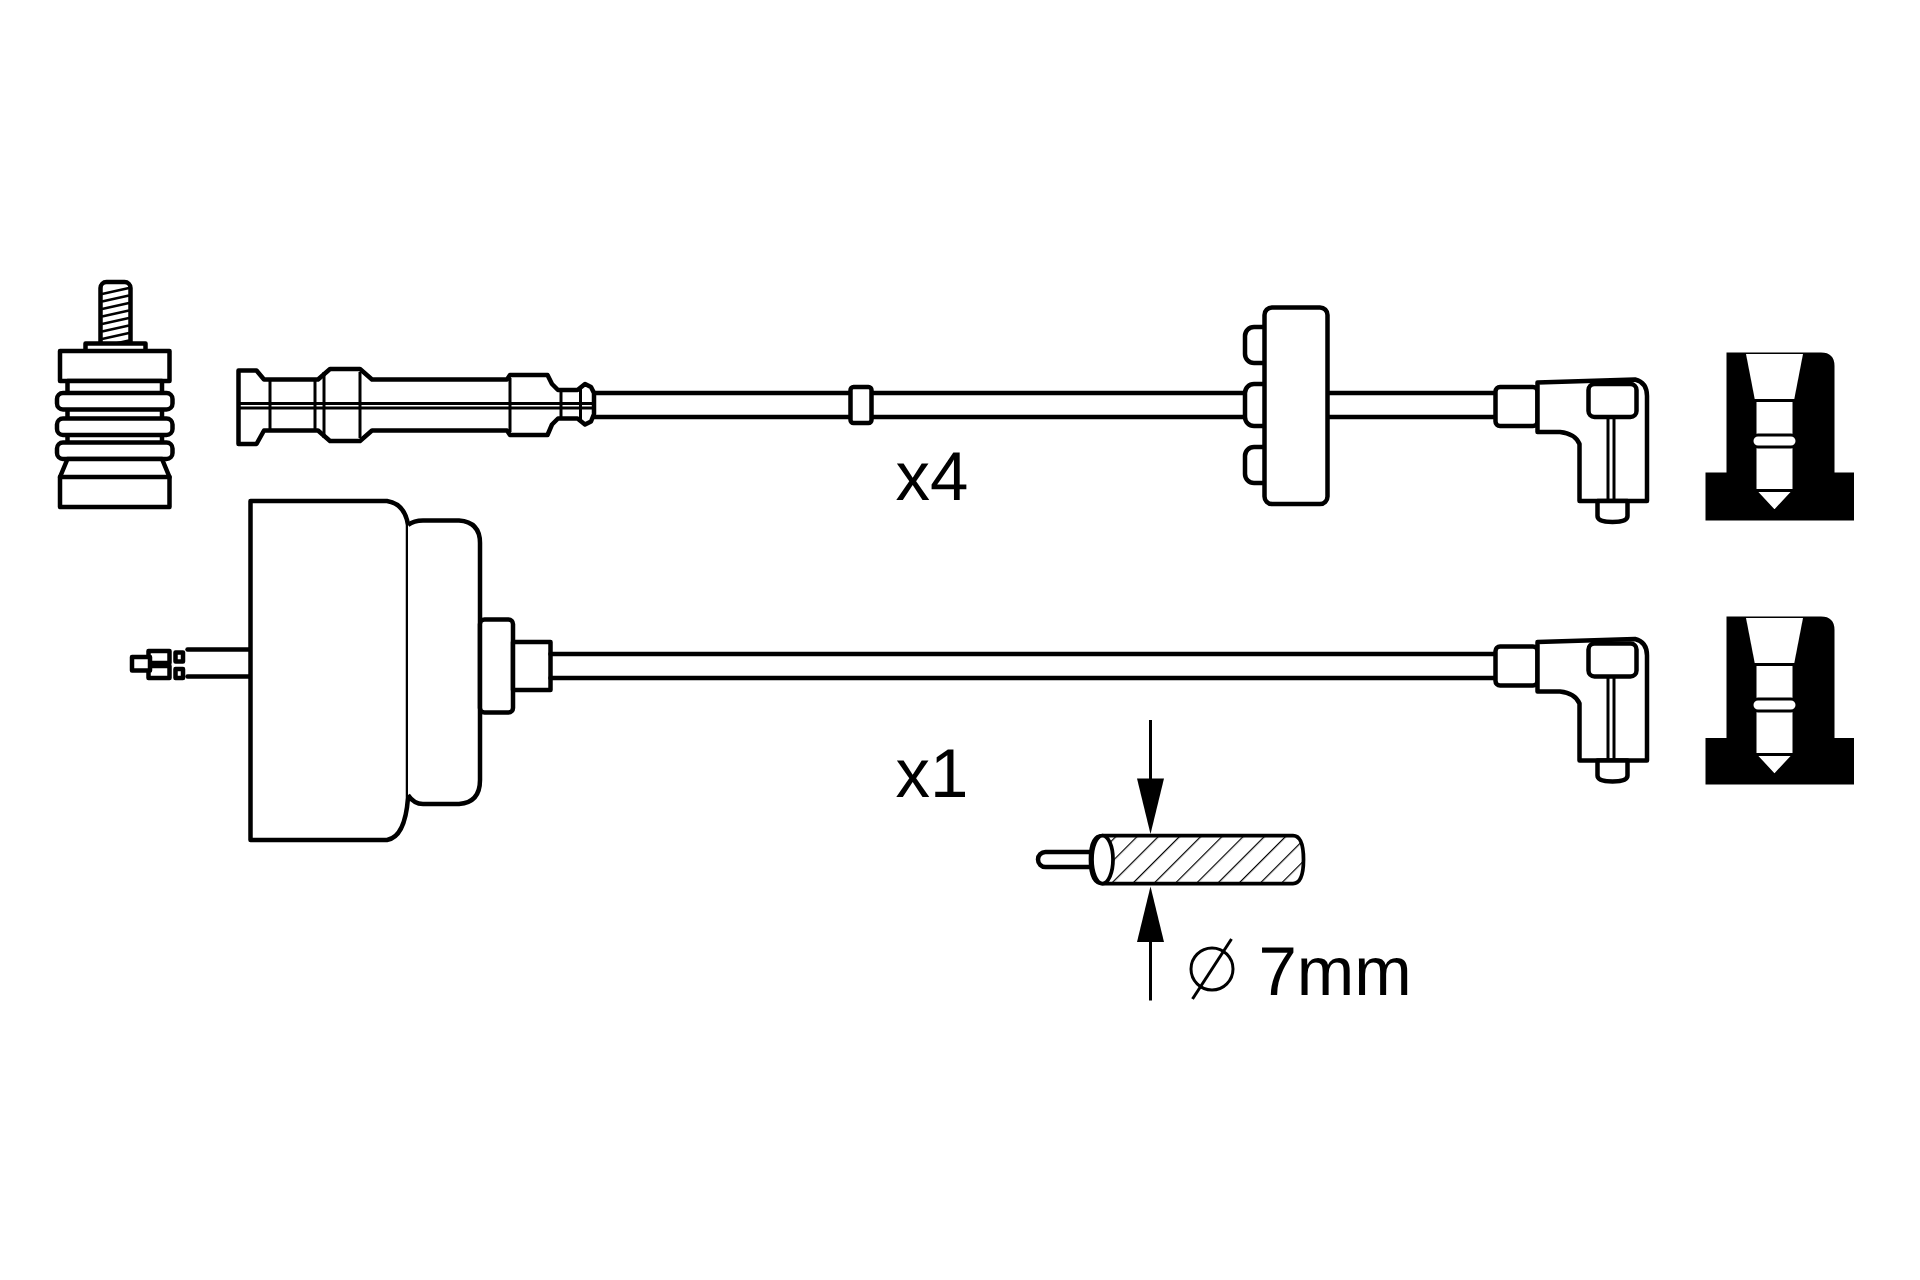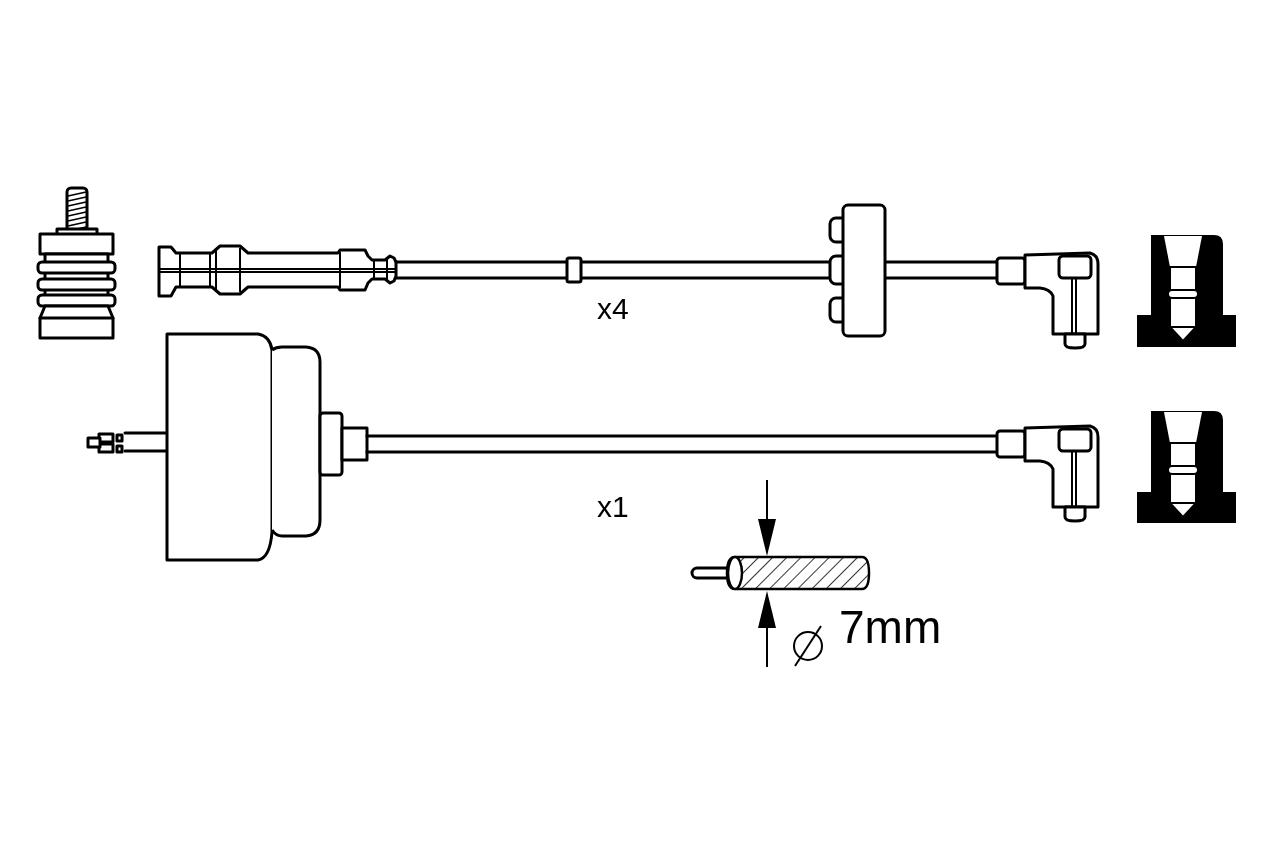--- a/index.html
+++ b/index.html
@@ -3,21 +3,21 @@
 <meta charset="utf-8">
 <style>
   html, body { margin: 0; padding: 0; background: #ffffff; }
   body { width: 1280px; height: 853px; overflow: hidden; position: relative; font-family: "Liberation Sans", sans-serif; }
   svg { position: absolute; left: 0; top: 0; }
   .ln { fill: none; stroke: #000; stroke-width: 3; stroke-linejoin: round; stroke-linecap: round; }
   .fw { fill: #fff; stroke: #000; stroke-width: 3; stroke-linejoin: round; }
   .thin { fill: none; stroke: #000; stroke-width: 2; }
   .blk { fill: #000; stroke: #000; stroke-width: 2; }
   .lbl { position: absolute; font-family: "Liberation Sans", sans-serif; color: #000; line-height: 1; white-space: nowrap; }
-  .qty { font-size: 30px; text-align: center; }
+  .qty { font-size: 46px; text-align: center; }
   .dim { font-size: 46px; }
 </style>
 </head>
 <body>
 
 <svg width="1280" height="853" viewBox="0 0 1280 853">
   <defs>
     <pattern id="hatch" patternUnits="userSpaceOnUse" width="8" height="8" patternTransform="rotate(45)">
       <line x1="0" y1="0" x2="0" y2="8" stroke="#000" stroke-width="2"></line>
     </pattern>
@@ -143,13 +143,13 @@
     <line class="thin" x1="767" y1="626" x2="767" y2="667"></line>
     <path d="M758 628 L776 628 L767 591 Z" fill="#000"></path>
 
     <circle cx="808" cy="646" r="14" fill="none" stroke="#000" stroke-width="2"></circle>
     <line x1="795" y1="666" x2="821" y2="626" stroke="#000" stroke-width="2"></line>
   </g>
 </svg>
 
 <div class="lbl qty" style="left:597px; top:294px;">x4</div>
 <div class="lbl qty" style="left:597px; top:492px;">x1</div>
-<div class="lbl dim" style="left:839px; top:604px;">7mm</div>
+<div class="lbl dim" style="left:839px; top:624px;">7mm</div>
 
 </body></html>

